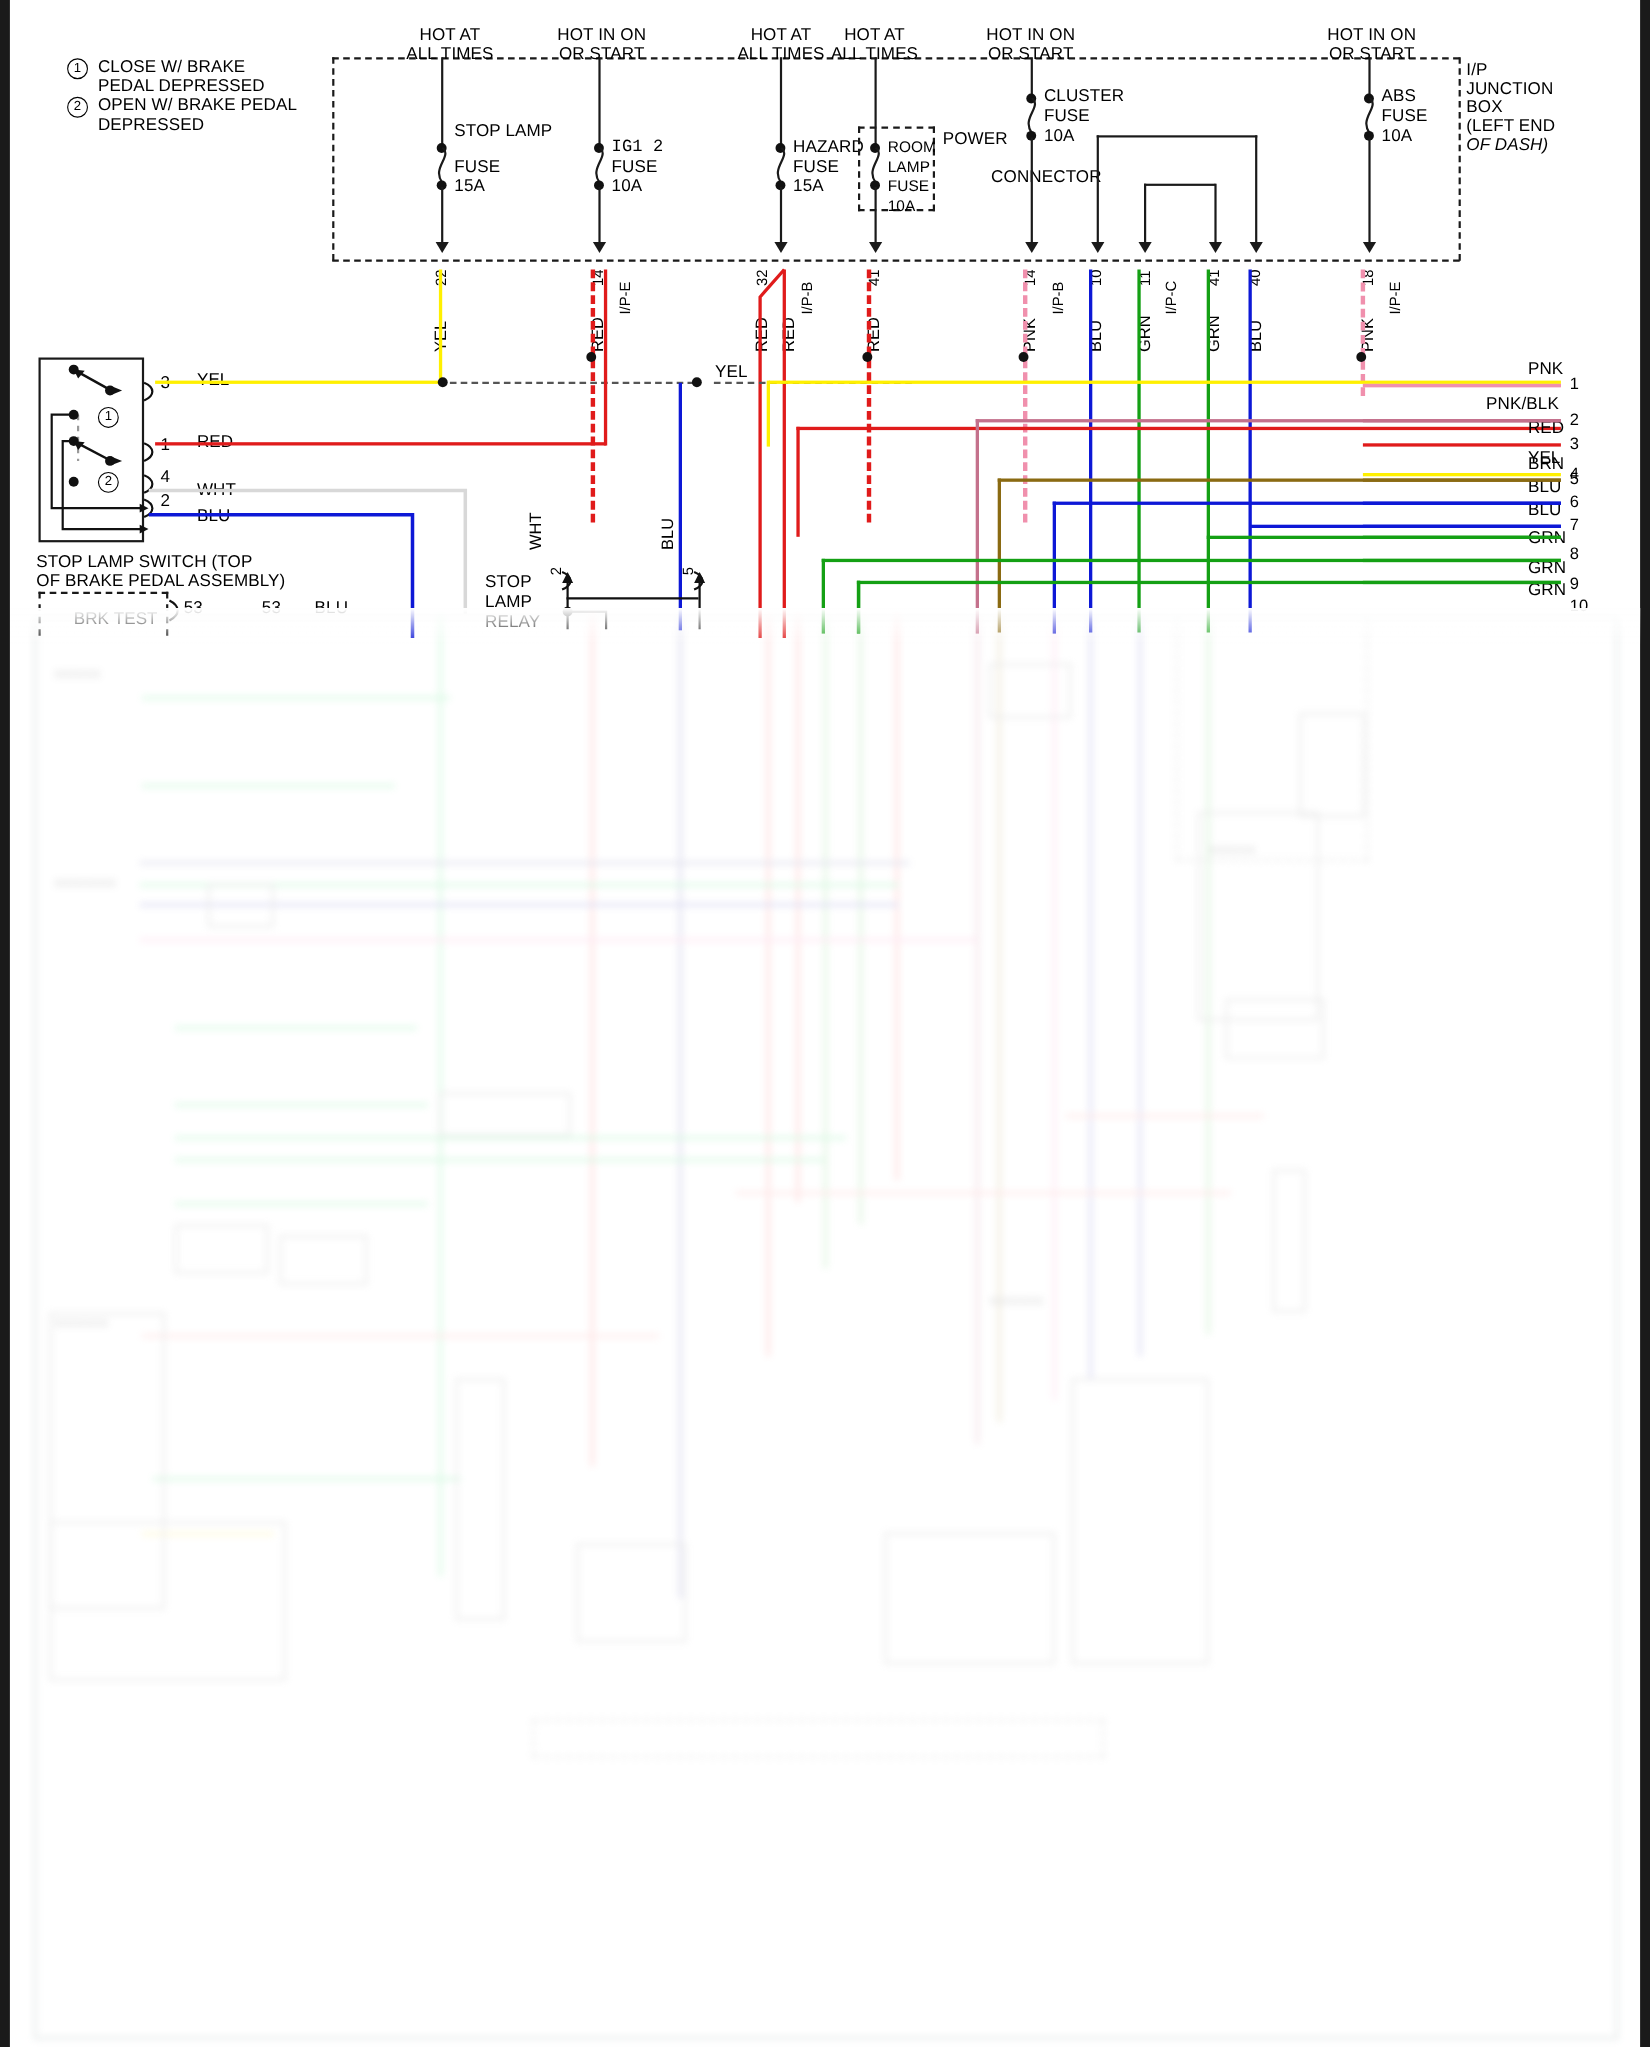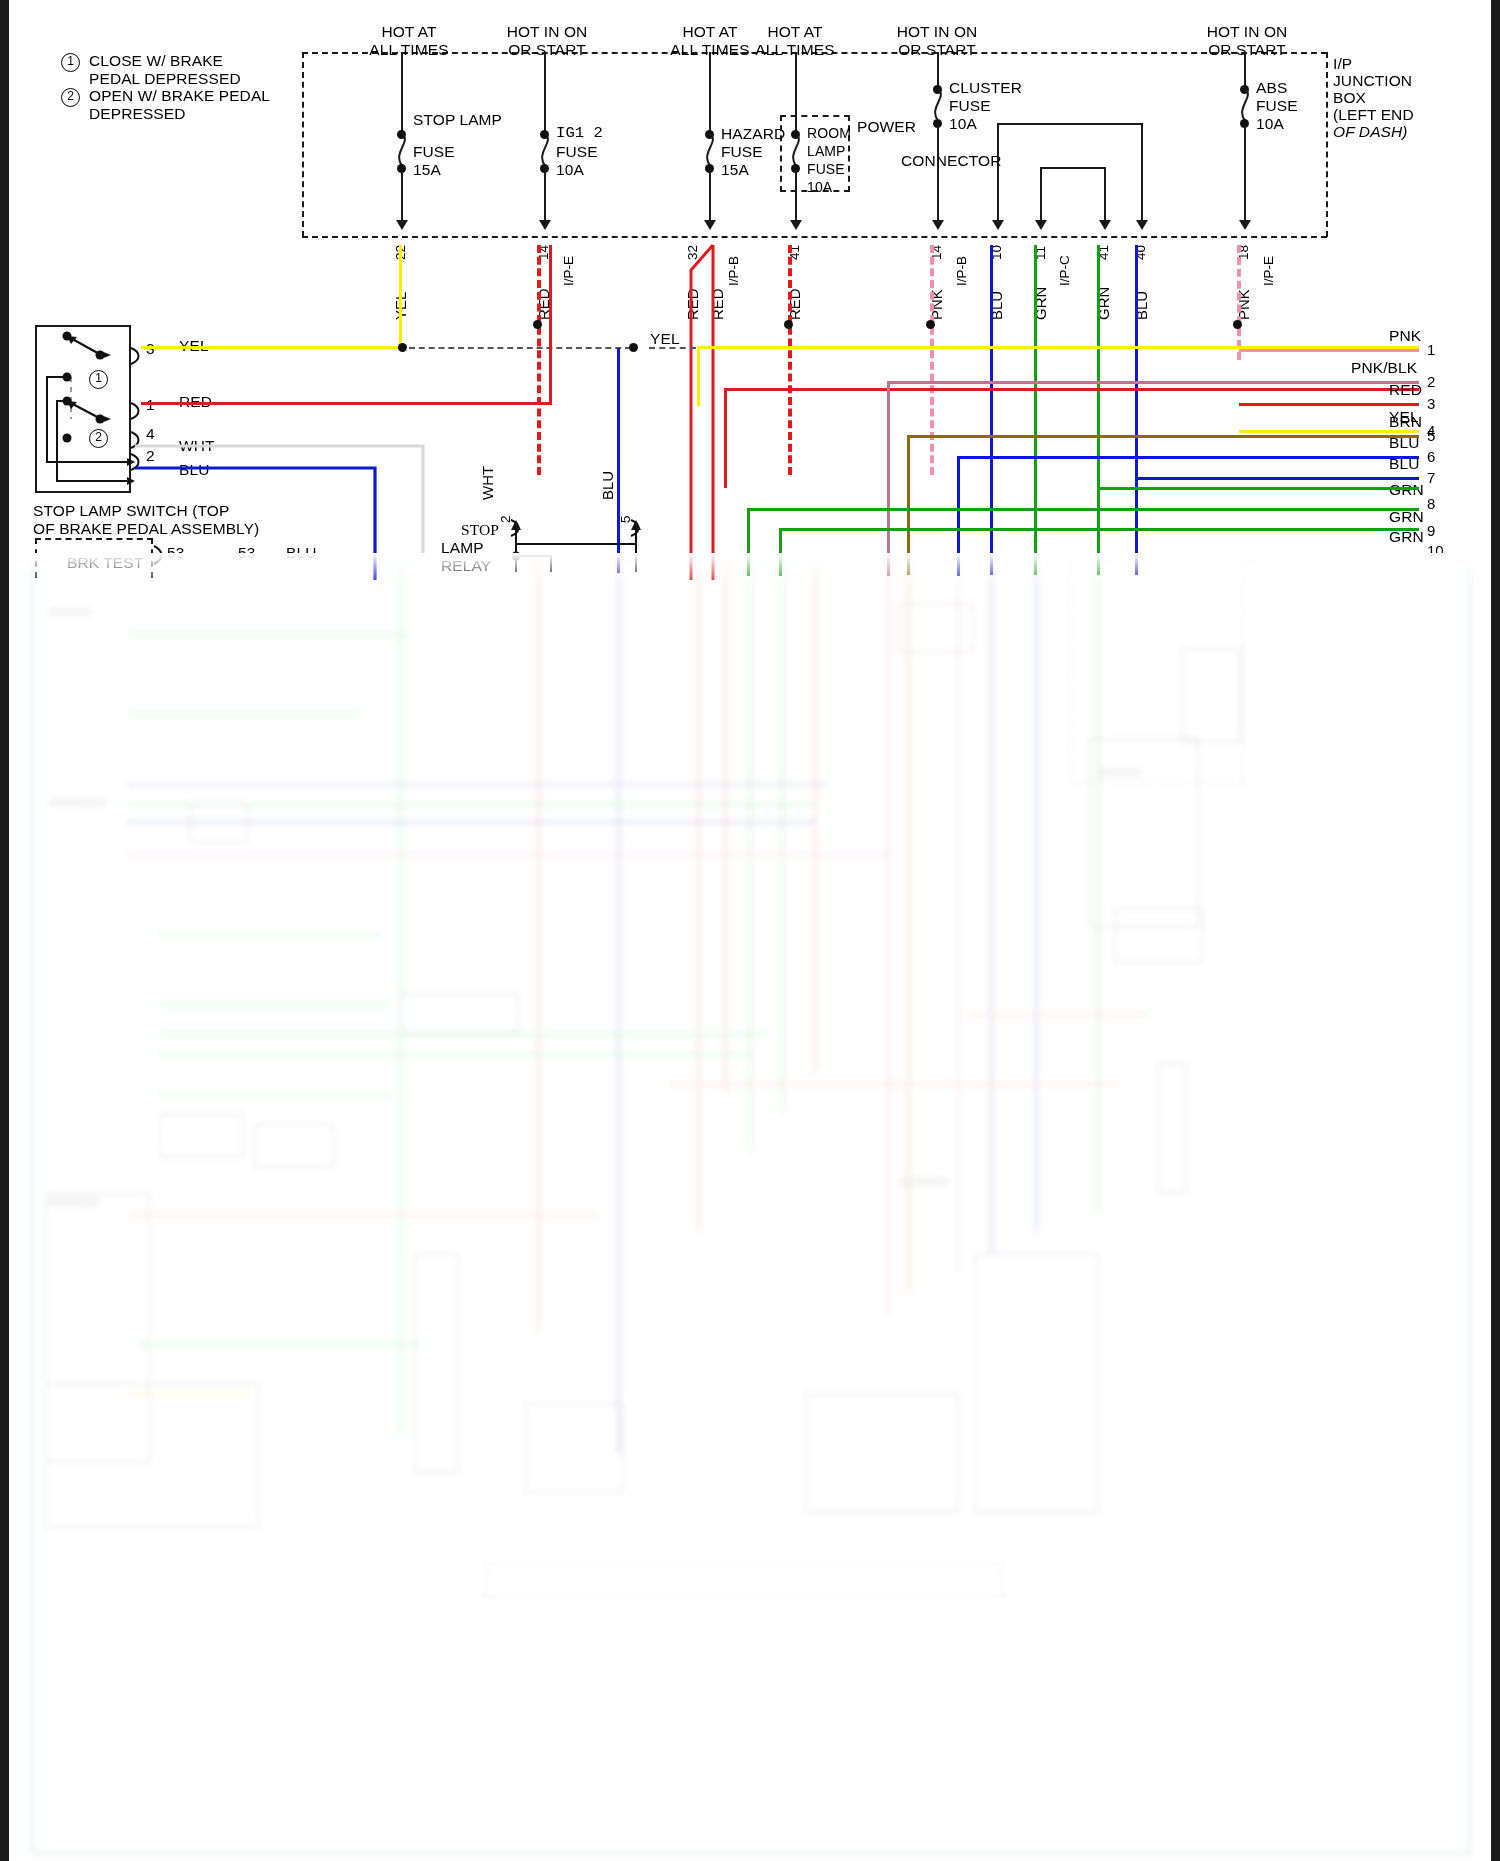--- a/index.html
+++ b/index.html
@@ -299,21 +299,21 @@
 
   <svg style="position:absolute;left:126px;top:460px;" width="480" height="120">
     <path d="M0 8 L240 8 L240 120" stroke="#0d18d6" stroke-width="3.2" fill="none"></path>
   </svg>
   <div class="wire wv" style="left:608px;top:348px;height:225px;background:#0d18d6;"></div>
 
   <div class="vt" style="left:470px;top:500px;">WHT</div>
   <div class="vt sm" style="left:489px;top:523px;">2</div>
   <div class="vt" style="left:590px;top:500px;">BLU</div>
   <div class="vt sm" style="left:609px;top:523px;">5</div>
-  <div class="t" style="left:452px;top:521px;font-family:Liberation Serif, serif;">STOP</div>
+  <div class="t" style="left:432px;top:521px;">STOP</div>
   <div class="t" style="left:432px;top:539px;">LAMP</div>
   <div class="t" style="left:432px;top:557px;">RELAY</div>
   <svg style="position:absolute;left:410px;top:512px;" width="230" height="70">
     <path d="M6 22 C 16 26, 16 34, 6 38" stroke="#111" stroke-width="2" fill="none" transform="translate(86,-14)"></path>
     <path d="M6 22 C 16 26, 16 34, 6 38" stroke="#111" stroke-width="2" fill="none" transform="translate(206,-14)"></path>
     <line x1="96" y1="32" x2="216" y2="32" stroke="#111" stroke-width="2"></line>
     <polygon points="92,18 97,8 102,18" fill="#111"></polygon>
     <polygon points="212,18 217,8 222,18" fill="#111"></polygon>
     <line x1="97" y1="18" x2="97" y2="60" stroke="#111" stroke-width="2"></line>
     <line x1="217" y1="18" x2="217" y2="60" stroke="#111" stroke-width="2"></line>

